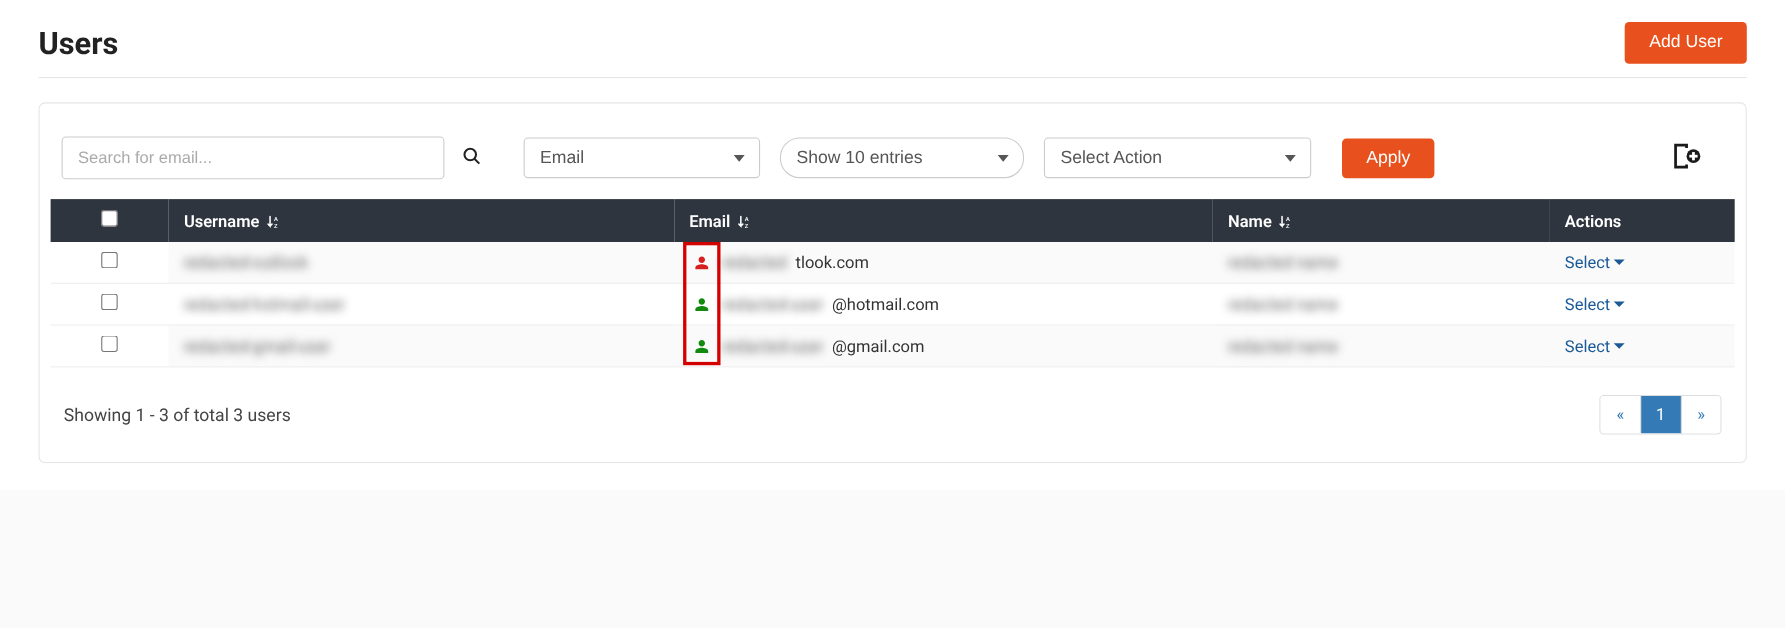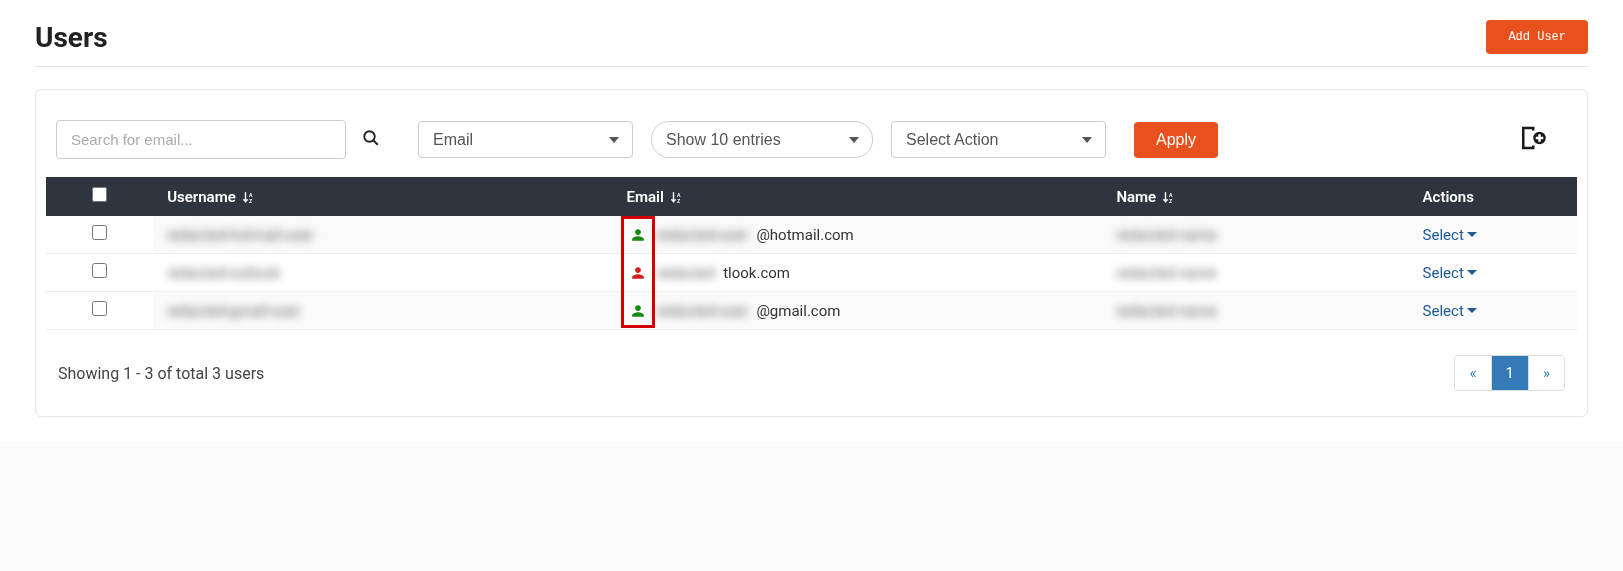--- a/index.html
+++ b/index.html
@@ -24,24 +24,23 @@
     font-size: 28px;
     font-weight: 700;
     color: #222;
   }
   .header-actions { display: flex; gap: 40px; }
   .btn-primary {
     background: #E8511D;
     color: #fff;
     border: none;
     padding: 10px 22px;
-    font-size: 12px;
+    font-size: 16px;
     border-radius: 4px;
     cursor: pointer;
-    font-family: Liberation Mono, monospace;
   }
   .tabs {
     display: flex;
     gap: 35px;
     border-bottom: 1px solid #e5e5e5;
     margin-top: 25px;
     padding-left: 18px;
   }
   .tab {
     padding: 10px 0 14px 0;
@@ -64,21 +63,21 @@
   }
   .filter-row {
     display: flex;
     align-items: center;
     gap: 18px;
     flex-wrap: nowrap;
     padding: 12px 10px 18px 10px;
   }
   .search-wrap { display: flex; align-items: center; gap: 16px; }
   .search-input {
-    width: 290px;
+    width: 348px;
     padding: 10px 14px;
     border: 1px solid #ccc;
     border-radius: 4px;
     font-size: 15px;
     color: #000000;
   }
   .search-input::placeholder { color: #aaa; }
   .search-icon svg { width: 18px; height: 18px; stroke: #222; stroke-width: 2.5; }
   .select {
     padding: 9px 38px 9px 14px;
@@ -99,21 +98,21 @@
     top: 50%;
     width: 0; height: 0;
     border-left: 5px solid transparent;
     border-right: 5px solid transparent;
     border-top: 6px solid #555;
     transform: translateY(-50%);
     pointer-events: none;
   }
   .select.w1 { width: 215px; }
   .select.w2 { width: 222px; border-radius: 18px; }
-  .select.w3 { width: 215px; }
+  .select.w3 { width: 243px; }
   .gap-fill { margin-left: 20px; }
   .apply-btn {
     background: #E8511D;
     color: #ffffff;
     border: none;
     padding: 9px 22px;
     font-size: 16px;
     border-radius: 4px;
     cursor: pointer;
     margin-left: 10px;
@@ -289,52 +288,52 @@
                     <text x="8" y="14" font-size="6" fill="#fff">Z</text>
                   </svg>
               </span>
             </th>
             <th>Actions</th>
           </tr>
         </thead>
         <tbody id="tbody">
             <tr>
     <td class="chk"><input type="checkbox" style=""></td>
+    <td><span class="blur">redacted-outlook</span></td>
+    <td class="email-col">
+      <div class="email-cell-wrap">
+        <span class="person-icon red">
+          <svg viewBox="0 0 24 24">
+                      <path d="M12 12c2.8 0 5-2.2 5-5s-2.2-5-5-5-5 2.2-5 5 2.2 5 5 5zm0 2c-3.3 0-10 1.7-10 5v3h20v-3c0-3.3-6.7-5-10-5z"></path>
+                    </svg>
+        </span>
+        <span class="blur">redacted</span>
+                  <span>tlook.com</span>
+      </div>
+    </td>
+    <td><span class="blur">redacted name</span></td>
+    <td>
+      <span class="action-link">
+        <span>Select</span>
+        <span class="caret-down"></span>
+      </span>
+    </td>
+  </tr>
+            <tr>
+    <td class="chk"><input type="checkbox" style=""></td>
     <td><span class="blur">redacted-hotmail-user</span></td>
     <td class="email-col">
       <div class="email-cell-wrap">
         <span class="person-icon green">
           <svg viewBox="0 0 24 24">
                       <path d="M12 12c2.8 0 5-2.2 5-5s-2.2-5-5-5-5 2.2-5 5 2.2 5 5 5zm0 2c-3.3 0-10 1.7-10 5v3h20v-3c0-3.3-6.7-5-10-5z"></path>
                     </svg>
         </span>
         <span class="blur">redacted-user</span>
                   <span>@hotmail.com</span>
-      </div>
-    </td>
-    <td><span class="blur">redacted name</span></td>
-    <td>
-      <span class="action-link">
-        <span>Select</span>
-        <span class="caret-down"></span>
-      </span>
-    </td>
-  </tr>
-            <tr>
-    <td class="chk"><input type="checkbox" style=""></td>
-    <td><span class="blur">redacted-outlook</span></td>
-    <td class="email-col">
-      <div class="email-cell-wrap">
-        <span class="person-icon red">
-          <svg viewBox="0 0 24 24">
-                      <path d="M12 12c2.8 0 5-2.2 5-5s-2.2-5-5-5-5 2.2-5 5 2.2 5 5 5zm0 2c-3.3 0-10 1.7-10 5v3h20v-3c0-3.3-6.7-5-10-5z"></path>
-                    </svg>
-        </span>
-        <span class="blur">redacted</span>
-                  <span>tlook.com</span>
       </div>
     </td>
     <td><span class="blur">redacted name</span></td>
     <td>
       <span class="action-link">
         <span>Select</span>
         <span class="caret-down"></span>
       </span>
     </td>
   </tr>

